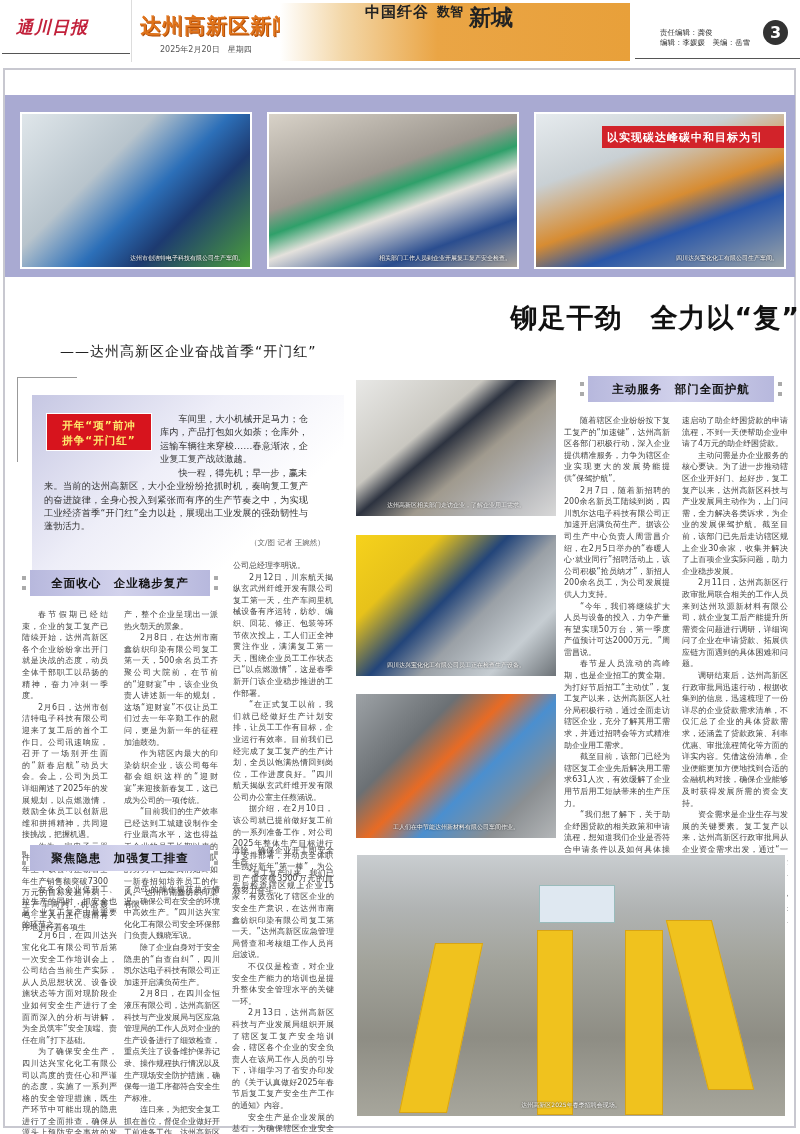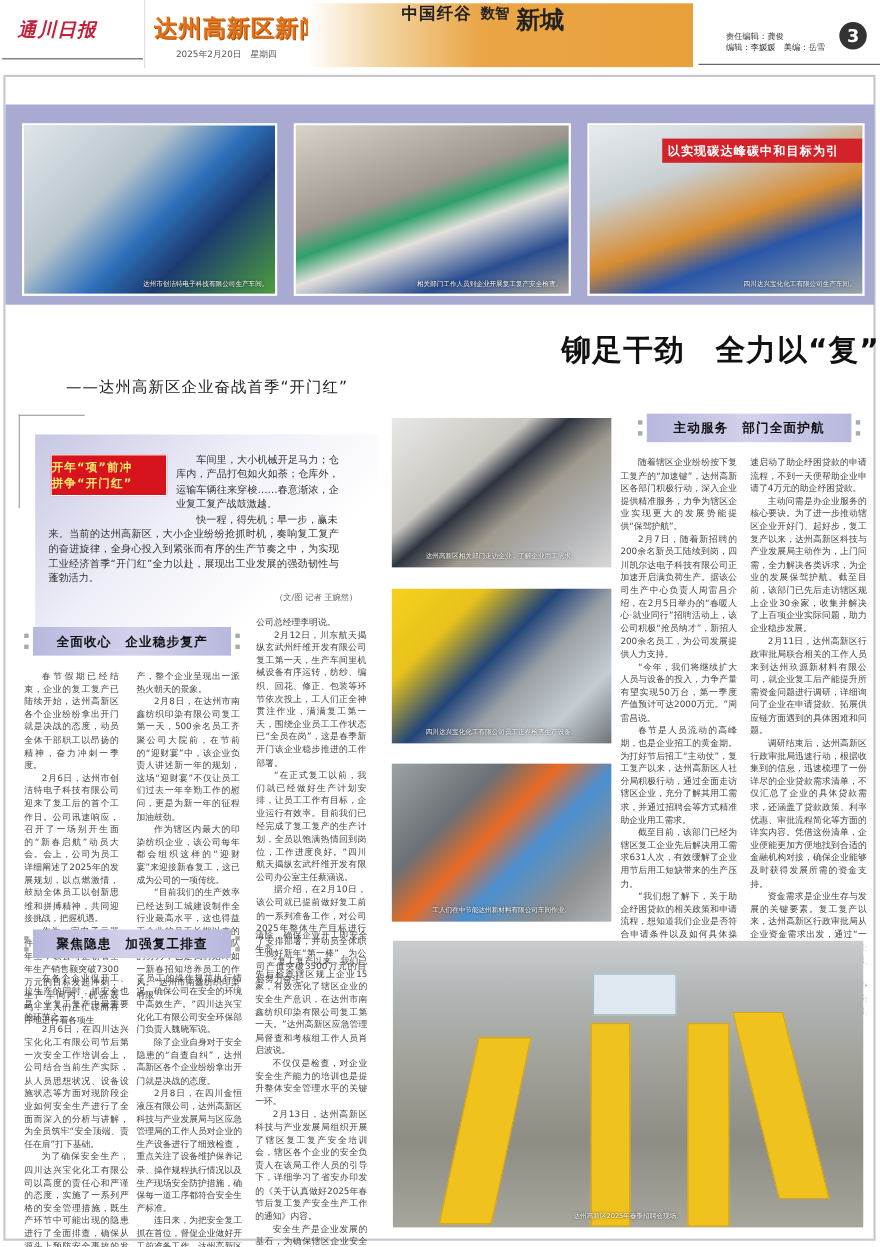--- a/index.html
+++ b/index.html
@@ -23,21 +23,21 @@
 .photo .cap{position:absolute;bottom:4px;right:6px;font-size:6px;color:#fff;text-shadow:0 0 2px #000}
 .p1{left:20px;top:112px;width:232px;height:157px;background:linear-gradient(135deg,#dfe6ea 0%,#b8c4cc 35%,#2c6fb8 55%,#1d3a70 70%,#4b9e3c 100%)}
 .p2{left:267px;top:112px;width:252px;height:157px;background:linear-gradient(160deg,#d8d2c8 0%,#9c968e 40%,#2fa06a 50%,#e4e1dc 60%,#2a4d8f 80%,#a8a29a 100%)}
 .p3{left:534px;top:112px;width:252px;height:157px;background:linear-gradient(160deg,#e6ebee 0%,#c9d0d4 30%,#d78c32 55%,#2956a8 70%,#9aa3a8 100%)}
 .p3 .banner-red{position:absolute;top:12px;left:66px;right:0;height:22px;background:#d2232a;color:#fff;font-size:11px;font-weight:bold;display:flex;align-items:center;padding-left:5px;letter-spacing:1px}
 .headline{left:0;top:300px;width:800px;text-align:right;font-size:27px;font-weight:bold;color:#111;letter-spacing:1px}
 .subhead{left:0;top:343px;width:800px;text-align:left;font-size:14px;color:#222;letter-spacing:1px;padding-left:60px}
 .intro-corner{left:17px;top:377px;width:60px;height:1px;background:#999}
 .intro-corner2{left:17px;top:377px;width:1px;height:85px;background:#999}
 .intro{left:32px;top:395px;width:312px;height:175px;background:linear-gradient(135deg,#c6c7e3 0%,#eeeef8 40%,#fff 75%)}
-.intro-tag{left:46px;top:413px;width:106px;height:38px;background:#d7141d;border:1px solid #fff;color:#ffec6e;font-weight:bold;font-size:10.5px;line-height:15px;text-align:left;padding-top:4px;letter-spacing:1px}
+.intro-tag{left:46px;top:413px;width:106px;height:38px;background:#d7141d;border:1px solid #fff;color:#ffec6e;font-weight:bold;font-size:10.5px;line-height:15px;text-align:center;padding-top:4px;letter-spacing:1px}
 .intro-text{font-size:9.2px;line-height:13.3px;color:#333;text-align:justify}
 .intro-t1{left:160px;top:412px;width:148px;text-indent:2em}
 .intro-t2{left:44px;top:466px;width:264px}
 .intro-t2 .indent{padding-left:116px;text-indent:2em;display:block}
 .byline{left:250px;top:538px;font-size:7.5px;color:#666}
 .sec-head{height:26px;background:linear-gradient(90deg,#b7b8dd,#d2d2ec 50%,#b7b8dd);color:#111;font-weight:bold;font-size:11.5px;display:flex;align-items:center;justify-content:center;letter-spacing:1px}
 .sec-head::before,.sec-head::after{content:"";position:absolute;width:4px;height:4px;background:#aaa;top:6px;box-shadow:0 10px 0 #aaa}
 .sec-head::before{left:-8px}.sec-head::after{right:-8px}
 .sh1{left:30px;top:570px;width:180px}
 .sh2{left:30px;top:845px;width:180px}
@@ -117,35 +117,35 @@
   <p>作为一家电子元器件生产企业，在前的一年里，该公司正朝着全年生产销售额突破7300万元的目标发起冲刺，生产车间内，机器轰鸣，工人们正忙碌而有序地进行着各项生</p>
 </div>
 <div class="abs col c1b">
   <p style="text-indent:0">产，整个企业呈现出一派热火朝天的景象。</p>
   <p>2月8日，在达州市南鑫纺织印染有限公司复工第一天，500余名员工齐聚公司大院前，在节前的“迎财宴”中，该企业负责人讲述新一年的规划，这场“迎财宴”不仅让员工们过去一年辛勤工作的慰问，更是为新一年的征程加油鼓劲。</p>
   <p>作为辖区内最大的印染纺织企业，该公司每年都会组织这样的“迎财宴”来迎接新春复工，这已成为公司的一项传统。</p>
   <p>“目前我们的生产效率已经达到工城建设制作全行业最高水平，这也得益于企业的员工长期以来的辛勤付出和整个研发团队的努力，也是我们始终如一新春招知培养员工的作风。”达州市南鑫纺织印染有限</p>
 </div>
 <div class="abs col c1c">
   <p style="text-indent:0">公司总经理李明说。</p>
-  <p>2月12日，川东航天揭纵玄武州纤维开发有限公司复工第一天，生产车间里机械设备有序运转，纺纱、编织、回花、修正、包装等环节依次投上，工人们正全神贯注作业，满满复工第一天，围绕企业员工工作状态已“全员在岗”，这是春季新开门该企业稳步推进的工作部署。</p>
+  <p>2月12日，川东航天揭纵玄武州纤维开发有限公司复工第一天，生产车间里机械设备有序运转，纺纱、编织、回花、修正、包装等环节依次投上，工人们正全神贯注作业，满满复工第一天，围绕企业员工工作状态已“以点燃激情”，这是春季新开门该企业稳步推进的工作部署。</p>
   <p>“在正式复工以前，我们就已经做好生产计划安排，让员工工作有目标，企业运行有效率。目前我们已经完成了复工复产的生产计划，全员以饱满热情回到岗位，工作进度良好。”四川航天揭纵玄武纤维开发有限公司办公室主任蔡涵说。</p>
   <p>据介绍，在2月10日，该公司就已提前做好复工前的一系列准备工作，对公司2025年整体生产目标进行了安排部署，并动员全体职工携好新年“第一棒”，为公司产值突破3500万元的目标努力奋斗。</p>
 </div>
 
 <div class="abs sec-head sh2">聚焦隐患　加强复工排查</div>
 <div class="abs col c2a">
   <p>在各个企业促开工、拉生产的同时，抓安全也是企业复工复产中最重要的环节之一。</p>
   <p>2月6日，在四川达兴宝化化工有限公司节后第一次安全工作培训会上，公司结合当前生产实际，从人员思想状况、设备设施状态等方面对现阶段企业如何安全生产进行了全面而深入的分析与讲解，为全员筑牢“安全顶端、责任在肩”打下基础。</p>
   <p>为了确保安全生产，四川达兴宝化化工有限公司以高度的责任心和严谨的态度，实施了一系列严格的安全管理措施，既生产环节中可能出现的隐患进行了全面排查，确保从源头上预防安全事故的发生。</p>
 
 </div>
 <div class="abs col c2b">
   <p style="text-indent:0">了员工的操作规范执行情况，确保公司在安全的环境中高效生产。”四川达兴宝化化工有限公司安全环保部门负责人魏晓军说。</p>
-  <p>除了企业自身对于安全隐患的“自查自纠”，达州高新区各个企业纷纷拿出开门就是决战的态度。</p>
+  <p>除了企业自身对于安全隐患的“自查自纠”，四川凯尔达电子科技有限公司正加速开启满负荷生产。</p>
   <p>2月8日，在四川金恒液压有限公司，达州高新区科技与产业发展局与区应急管理局的工作人员对企业的生产设备进行了细致检查，重点关注了设备维护保养记录、操作规程执行情况以及生产现场安全防护措施，确保每一道工序都符合安全生产标准。</p>
   <p>连日来，为把安全复工抓在首位，督促企业做好开工前准备工作，达州高新区应急管理局对辖区内多家规上企业开展了全面的安全生产大检查行动，压实责任，做好设备检修、工段隐患、安全生产隐患排查</p>
 </div>
 <div class="abs col c2c">
   <p style="text-indent:0">清除，确保企业开工即安全生产。</p>
   <p>“复工复产以来，我们已先后检查辖区规上企业15家，有效强化了辖区企业的安全生产意识，在达州市南鑫纺织印染有限公司复工第一天。”达州高新区应急管理局督查和考核组工作人员肖启波说。</p>
   <p>不仅仅是检查，对企业安全生产能力的培训也是提升整体安全管理水平的关键一环。</p>
   <p>2月13日，达州高新区科技与产业发展局组织开展了辖区复工复产安全培训会，辖区各个企业的安全负责人在该局工作人员的引导下，详细学习了省安办印发的《关于认真做好2025年春节后复工复产安全生产工作的通知》内容。</p>
   <p>安全生产是企业发展的基石，为确保辖区企业安全生产形势持续稳定向好，复工复产以来，达州高新区科技与产业发展局通过开展业务培训、宣传安全生产知识等方式，全面提升辖区企业的安全生产能力与意识，为企业的安全复工复产提供了有力保障。</p>
 </div>

